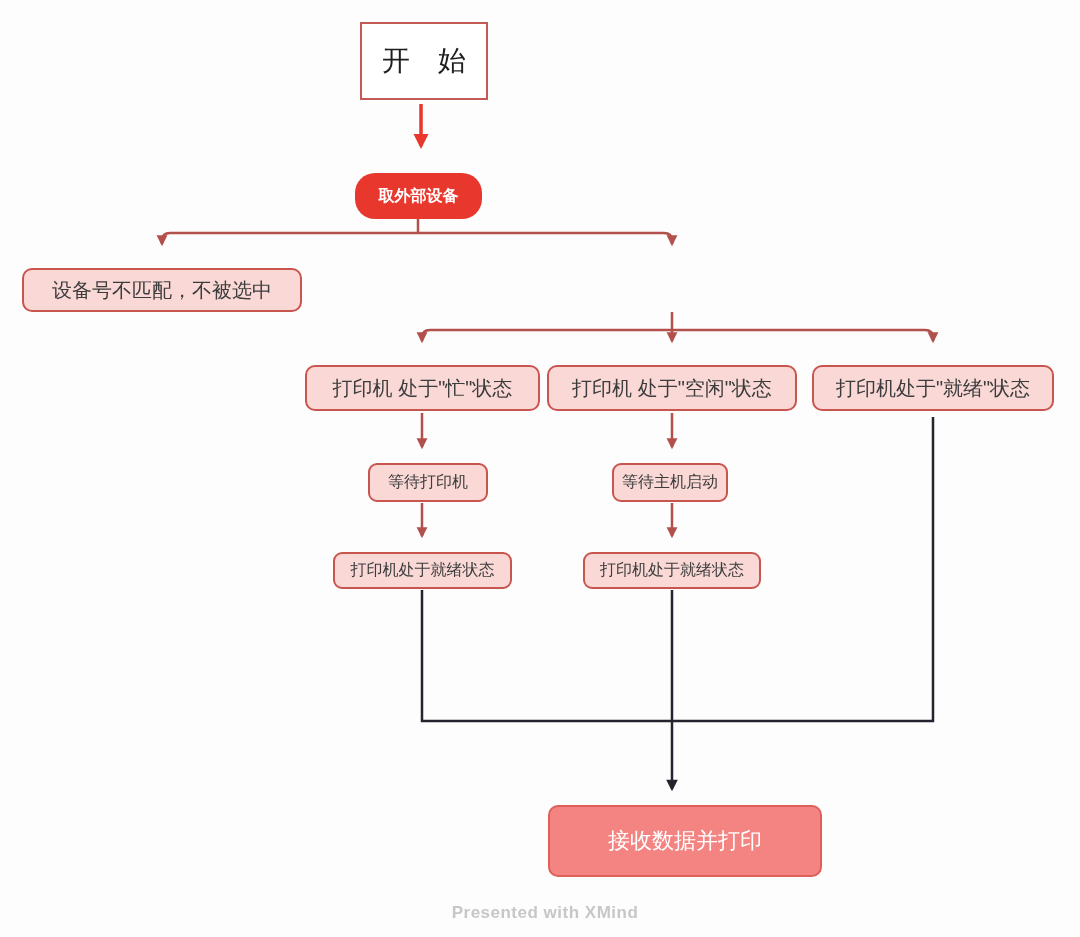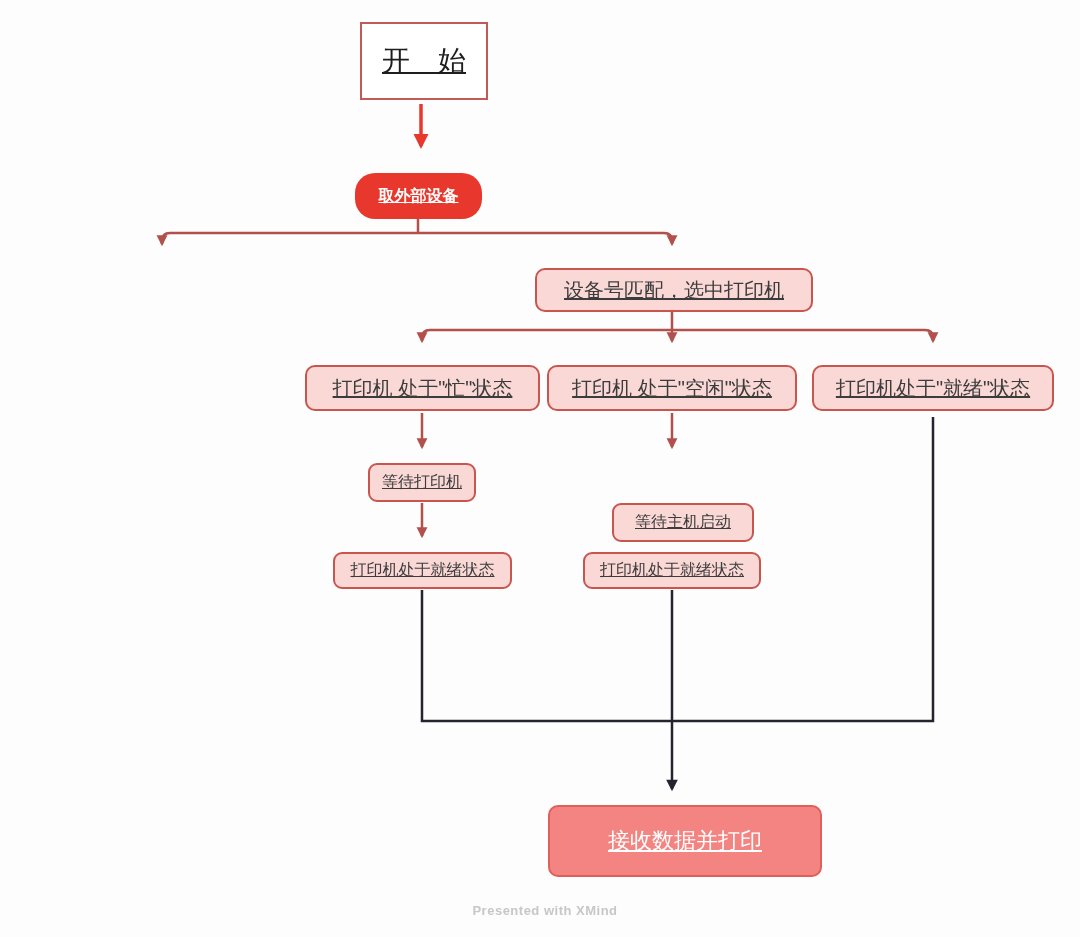--- a/index.html
+++ b/index.html
@@ -19,21 +19,20 @@
   .head-branch { fill: var(--branch-red); }
   .head-bright { fill: var(--bright-red); }
   .head-dark   { fill: var(--dark-line); }
 
   .node {
     position: absolute;
     display: flex; align-items: center; justify-content: center;
     text-align: center; white-space: nowrap;
     color: var(--text-dark);
     cursor: default;
-    text-decoration: underline;
   }
   .node-start {
     left: 360px; top: 22px; width: 128px; height: 78px;
     background: #ffffff;
     border: 2.5px solid var(--start-border);
     font-size: 28px; color: #1e1e1e; font-weight: 500;
   }
   .node-root {
     left: 355px; top: 173px; width: 127px; height: 46px;
     background: var(--bright-red);
@@ -50,36 +49,36 @@
     background: var(--pink-fill);
     border: 2px solid var(--pink-border);
     border-radius: 9px;
     font-size: 16px;
   }
   .node-nomatch   { left: 22px;  top: 268px; width: 280px; height: 44px; }
   .node-match     { left: 535px; top: 268px; width: 278px; height: 44px; }
   .node-busy      { left: 305px; top: 365px; width: 235px; height: 46px; }
   .node-idle      { left: 547px; top: 365px; width: 250px; height: 46px; }
   .node-ready     { left: 812px; top: 365px; width: 242px; height: 46px; }
-  .node-waitprn   { left: 368px; top: 463px; width: 108px; height: 39px; }
-  .node-waithost  { left: 612px; top: 463px; width: 142px; height: 39px; margin-top: 40px; }
+  .node-waitprn   { left: 368px; top: 463px; width: 120px; height: 39px; }
+  .node-waithost  { left: 612px; top: 463px; width: 116px; height: 39px; }
   .node-ready5a   { left: 333px; top: 552px; width: 179px; height: 37px; }
   .node-ready5b   { left: 583px; top: 552px; width: 178px; height: 37px; }
   .node-final {
     left: 548px; top: 805px; width: 274px; height: 72px;
     background: var(--final-fill);
     border: 2.5px solid var(--final-border);
     border-radius: 10px;
     color: #ffffff; font-size: 22px; font-weight: 500;
   }
   .watermark {
     position: absolute; left: 420px; top: 903px; width: 250px;
     text-align: center;
     color: var(--watermark-color);
-    font-size: 13px; font-weight: 600; letter-spacing: 0.5px;
+    font-size: 17px; font-weight: 600; letter-spacing: 0.5px;
   }
 </style>
 </head>
 <body>
 
 <div class="stage">
 
   <svg class="connectors" viewBox="0 0 1080 937" xmlns="http://www.w3.org/2000/svg">
     <defs>
       <marker id="headBright" markerUnits="userSpaceOnUse" markerWidth="18" markerHeight="18" viewBox="0 0 12 12" refX="9" refY="6" orient="auto">
@@ -111,22 +110,22 @@
     <path class="edge-branch" d="M672 503 V536" marker-end="url(#headBranch)"></path>
 
     <path class="edge-dark" d="M422 590 V721 H933 V417"></path>
     <path class="edge-dark" d="M672 590 V789" marker-end="url(#headDark)"></path>
   </svg>
 
   <div class="node node-start">开　始</div>
 
   <div class="node node-root">取外部设备</div>
 
+  <div class="node node-pink node-nomatch">设备号不匹配，不被选中</div>
 
-  <div class="node node-pink node-match">设备号匹配，选中打印机</div>
 
   <div class="node node-pink node-busy">打印机 处于"忙"状态</div>
 
   <div class="node node-pink node-idle">打印机 处于"空闲"状态</div>
 
   <div class="node node-pink node-ready">打印机处于"就绪"状态</div>
 
   <div class="node node-pink-sm node-waitprn">等待打印机</div>
 
   <div class="node node-pink-sm node-waithost">等待主机启动</div>

